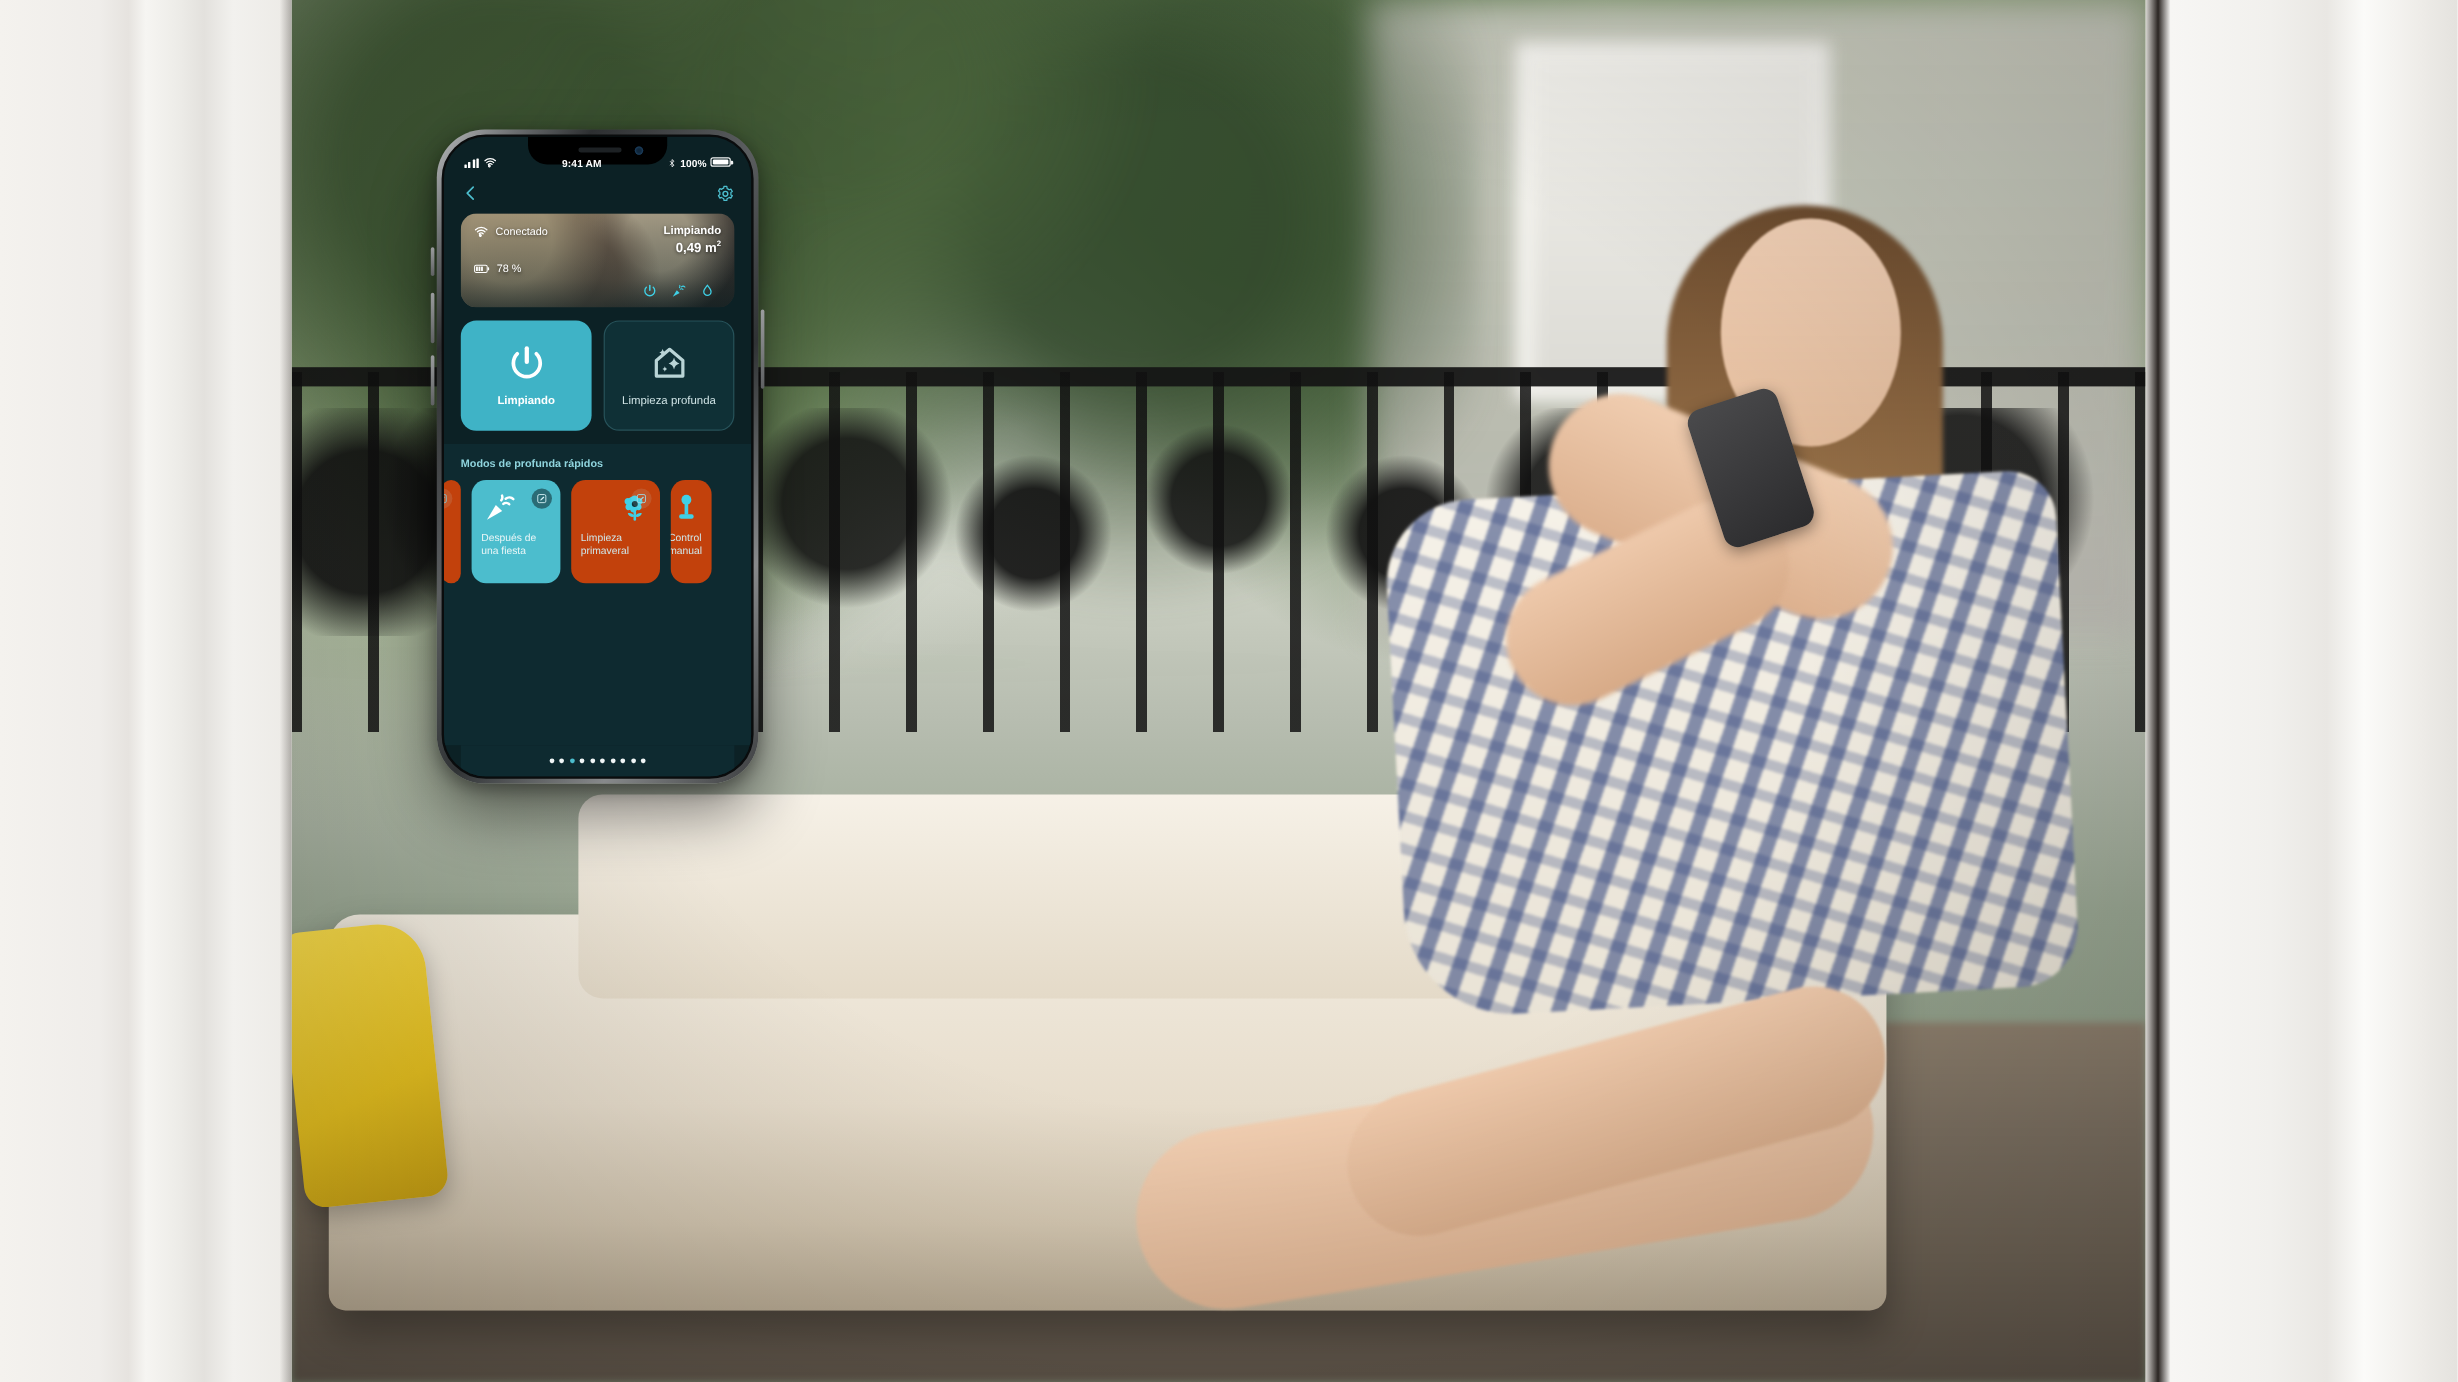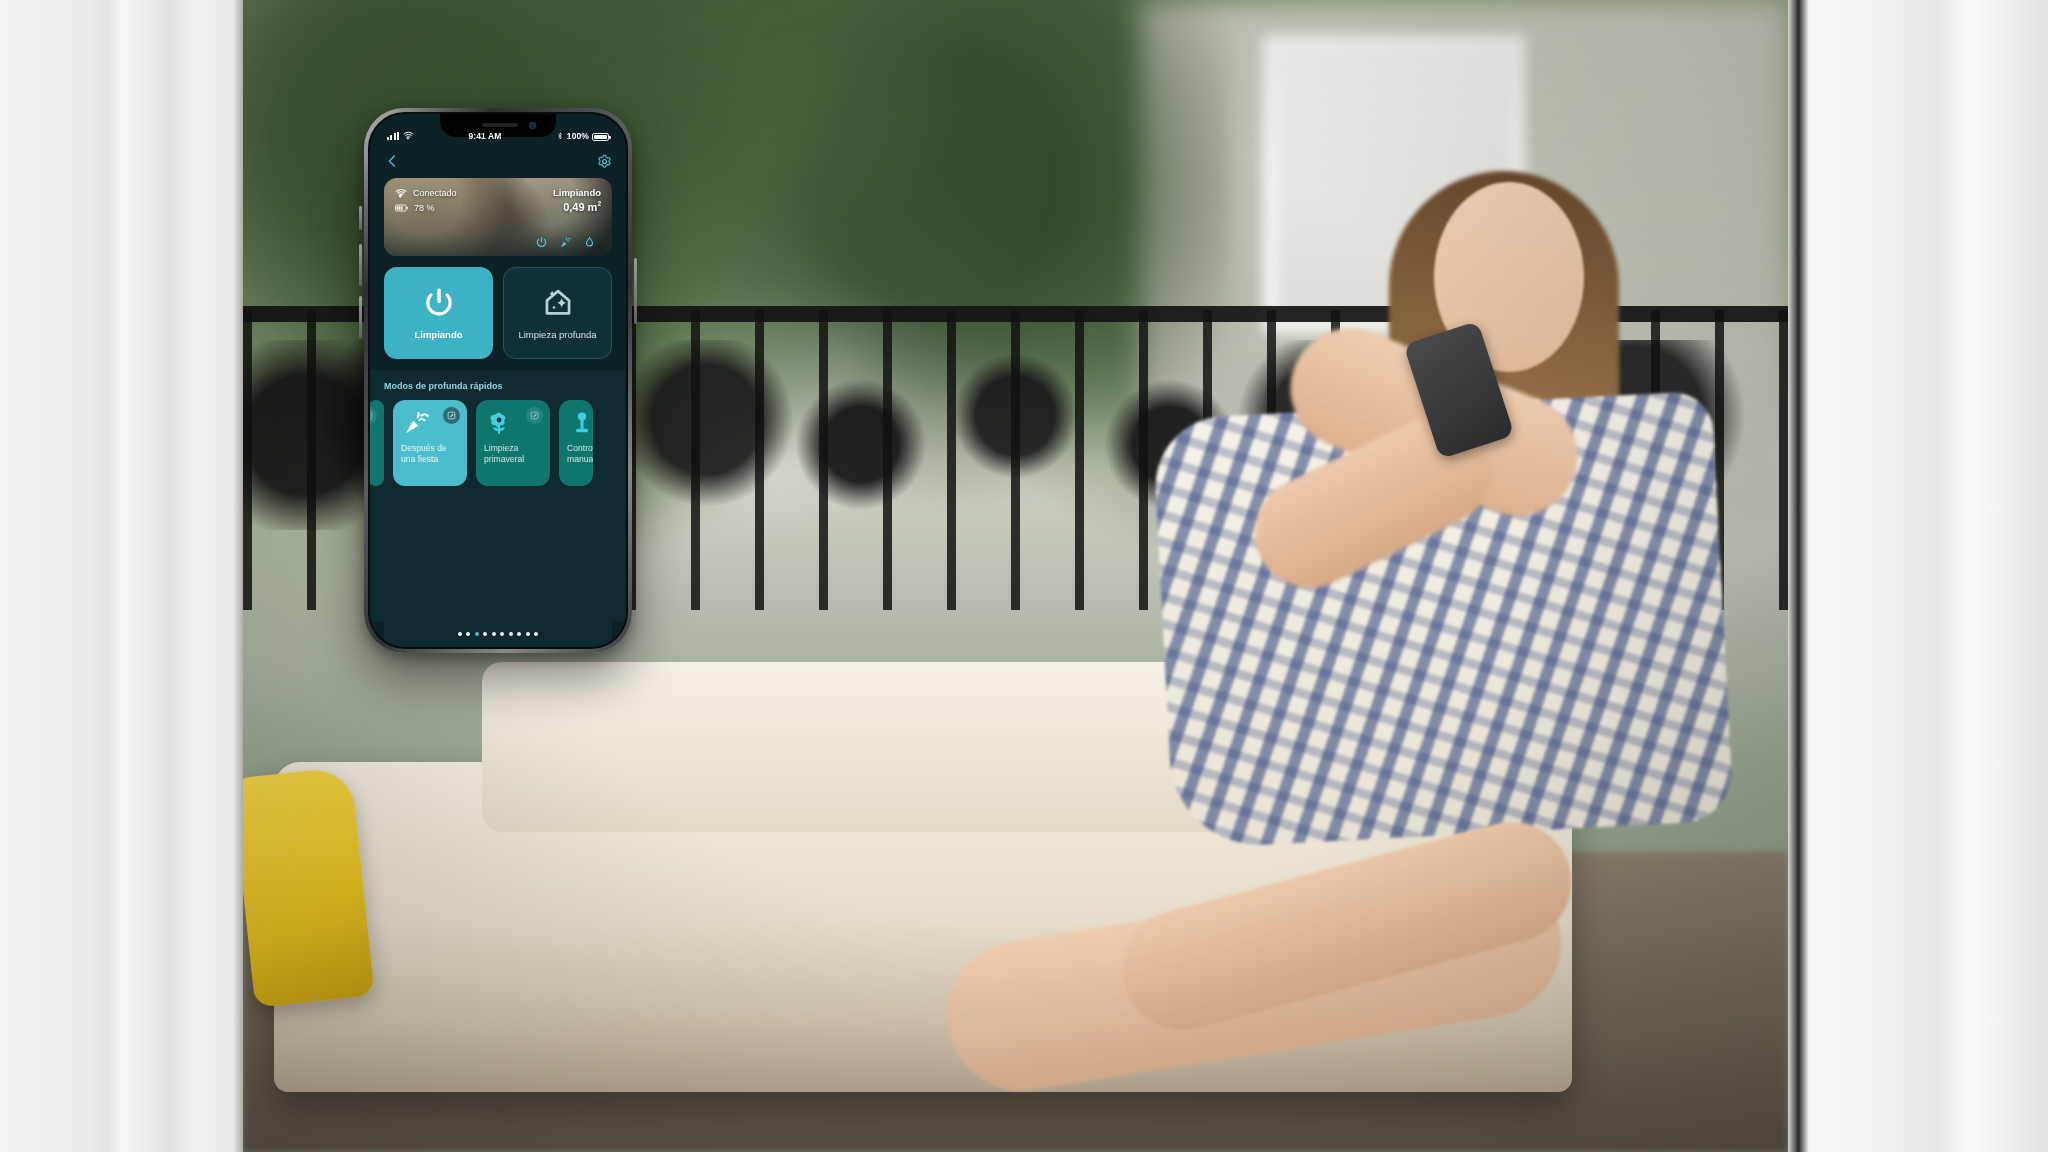--- a/index.html
+++ b/index.html
@@ -234,21 +234,21 @@
     font-size: 10px;
     color: #e8f3f4;
   }
   .statusbar {
     height: 30px; padding: 13px 17px 0 17px;
     display:flex; align-items:center; justify-content:space-between;
     font-size: 8.5px; font-weight: 700; color:#fff; letter-spacing:.1px;
     position:relative; z-index: 13;
   }
   .sb-left{ display:flex; align-items:center; gap:4px; }
-  .sb-right{ display:flex; align-items:flex-end; gap:3px; }
+  .sb-right{ display:flex; align-items:flex-start; gap:3px; }
   .bars { display:flex; align-items:flex-end; gap:1.3px; height:8px; }
   .bars i { width:2px; background:#fff; border-radius:.5px; display:block; }
   .bars i:nth-child(1){height:3px} .bars i:nth-child(2){height:5px}
   .bars i:nth-child(3){height:6.5px} .bars i:nth-child(4){height:8px}
   .batt {
     width:17px; height:8px; border:1px solid rgba(255,255,255,.95);
     border-radius:2.2px; position:relative; padding:1px;
   }
   .batt:after{content:"";position:absolute;right:-2.6px;top:2.4px;width:1.6px;
     height:3px;background:rgba(255,255,255,.95);border-radius:0 1px 1px 0;}
@@ -273,21 +273,21 @@
       radial-gradient(circle at 88% 70%, rgba(60,50,46,.92) 0 20%, rgba(0,0,0,0) 48%),
       radial-gradient(circle at 30% 84%, rgba(88,70,58,.9) 0 18%, rgba(0,0,0,0) 44%),
       linear-gradient(150deg,#9b8468 0%,#7f6a52 36%,#5c4d42 62%,#3b3330 100%);
   }
   .hero:after{
     content:""; position:absolute; inset:0;
     background:linear-gradient(180deg, rgba(4,26,30,.18) 0%, rgba(4,26,30,.42) 70%, rgba(4,26,30,.62) 100%);
   }
   .hero-content{ position:relative; z-index:2; padding:9px 11px; height:100%; }
   .hero-row{ display:flex; justify-content:space-between; align-items:flex-start; }
-  .hero-left{ display:flex; flex-direction:column; gap:4px; }
+  .hero-left{ display:flex; flex-direction:column; gap:20px; }
   .hero-stat { display:flex; align-items:center; gap:6px; font-size:9px;
     color:#fff; text-shadow:0 1px 3px rgba(0,0,0,.6); }
   .hero-right{ text-align:right; text-shadow:0 1px 3px rgba(0,0,0,.65); }
   .hero-task{ font-size:9.5px; font-weight:700; color:#fff; }
   .hero-area{ font-size:11px; font-weight:700; color:#fff; margin-top:2px; }
   .hero-area sup{ font-size:6.5px; }
   .hero-icons{
     position:absolute; z-index:2; right:16px; bottom:7px;
     display:flex; align-items:center; gap:11px;
   }
@@ -318,21 +318,21 @@
     background:#0e2a30; flex:1; border-radius: 0;
   }
   .quick-title{ font-size:9px; font-weight:700; color:#8fd4dd; margin-bottom:9px; }
   .quick-row{ display:flex; gap:9px; align-items:flex-start; }
   .qcard{
     position:relative; flex:0 0 auto; width:74px; height:86px;
     border-radius:12px; padding:10px 8px 0 8px; cursor:pointer;
     display:flex; flex-direction:column; align-items:flex-start; gap:7px;
   }
   .qcard.sel{ background:#4cbdcd; }
-  .qcard.unsel{ background:#0f766e; }
+  .qcard.unsel{ background:#c2410c;align-items:flex-end; }
   .qicon{ width:26px; height:26px; display:block; margin-left:2px; }
   .qlabel{ font-size:8.6px; line-height:1.28; color:#eaf6f7; }
   .qcard.unsel .qlabel{ color:#cfe6e9; }
   .qedit{
     position:absolute; top:7px; right:7px; width:17px; height:17px;
     border-radius:50%; background:rgba(14,42,48,.55);
     display:flex; align-items:center; justify-content:center;
   }
   .qcard.unsel .qedit{ background:rgba(200,230,235,.13); }
   .qedit svg{ width:9px; height:9px; }

